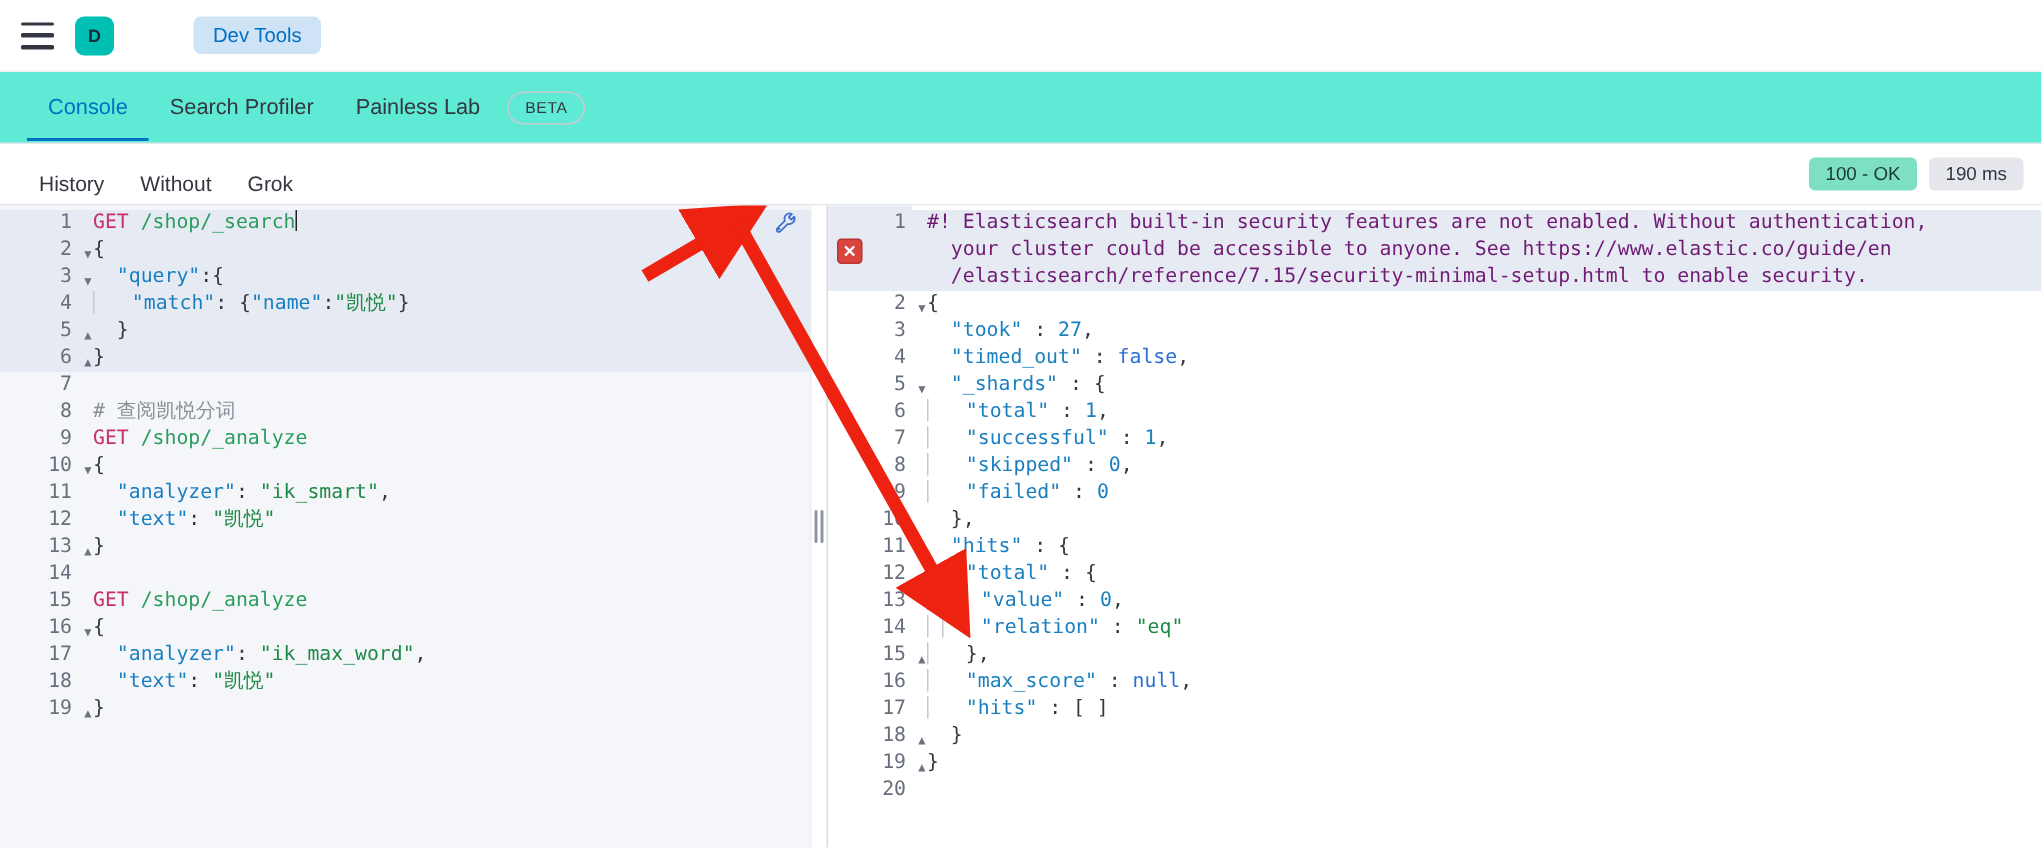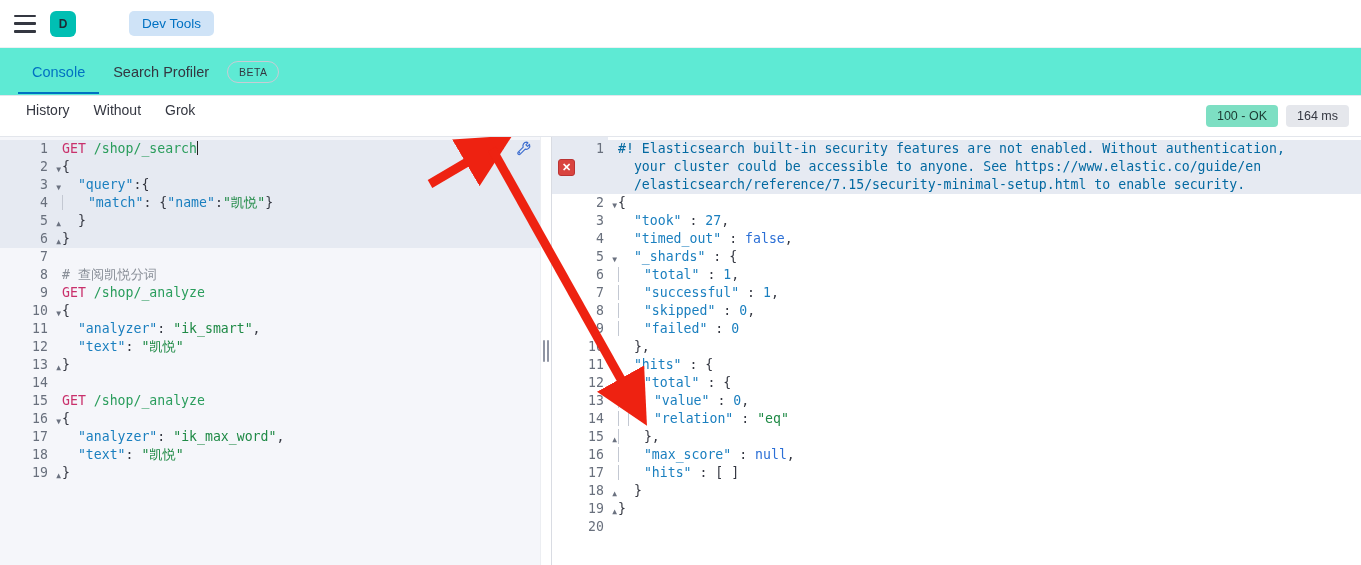--- a/index.html
+++ b/index.html
@@ -78,21 +78,21 @@
     border: 1px solid #c8ccd4;
     border-radius: 12px;
     padding: 4px 11px;
     margin-left: 4px;
   }
 
   
   .menurow {
     height: 40px;
     display: flex;
-    align-items: flex-start;
+    align-items: flex-end;
     gap: 0;
     padding: 0 14px;
     background: #ffffff;
     position: relative;
   }
   .menuitem {
     font-size: 14px;
     color: #343741;
     padding: 6px 12px;
     cursor: pointer;
@@ -188,21 +188,21 @@
   
   .k-method { color: #c9306b; }
   .k-url    { color: #2a9d5c; }
   .k-key    { color: #1a7fbf; }
   .k-str    { color: #1f8a46; }
   .k-num    { color: #1a7fbf; }
   .k-bool   { color: #2b6fd6; }
   .k-null   { color: #2b6fd6; }
   .k-punc   { color: #343741; }
   .k-comment{ color: #8a9099; }
-  .k-warn   { color: #0369a1; margin-top: 14px; }
+  .k-warn   { color: #701a75; margin-top: 14px; }
   .indent-guide {
     display: inline-block;
     width: 0; border-left: 1px solid #c3c8d2;
     height: 15px; vertical-align: -3px;
     margin-right: 9px;
   }
 
   .caret {
     display: inline-block;
     width: 1px; height: 14px;
@@ -253,30 +253,31 @@
   </div>
   <div class="avatar">
     <span>D</span>
   </div>
   <div class="crumb-pill">Dev Tools</div>
 </div>
 
 <div class="tabbar">
   <div class="tab active">Console</div>
   <div class="tab">Search Profiler</div>
+  <div class="tab">Painless Lab</div>
   <div class="beta-badge">BETA</div>
 </div>
 
 <div class="menurow">
   <div class="menuitem">History</div>
   <div class="menuitem">Without</div>
   <div class="menuitem">Grok</div>
   <div class="status-wrap">
     <div class="badge-ok">100 - OK</div>
-    <div class="badge-ms">164 ms</div>
+    <div class="badge-ms">190 ms</div>
   </div>
 </div>
 
 <div class="panes">
 
   <div class="pane-left">
     <div class="editor-actions">
       <span class="icon-btn">
         <svg width="17" height="17" viewBox="0 0 17 17">
           <path d="M4.5 3 L13 8.5 L4.5 14 Z" fill="none" stroke="#00bfb3" stroke-width="1.4" stroke-linejoin="round"></path>

